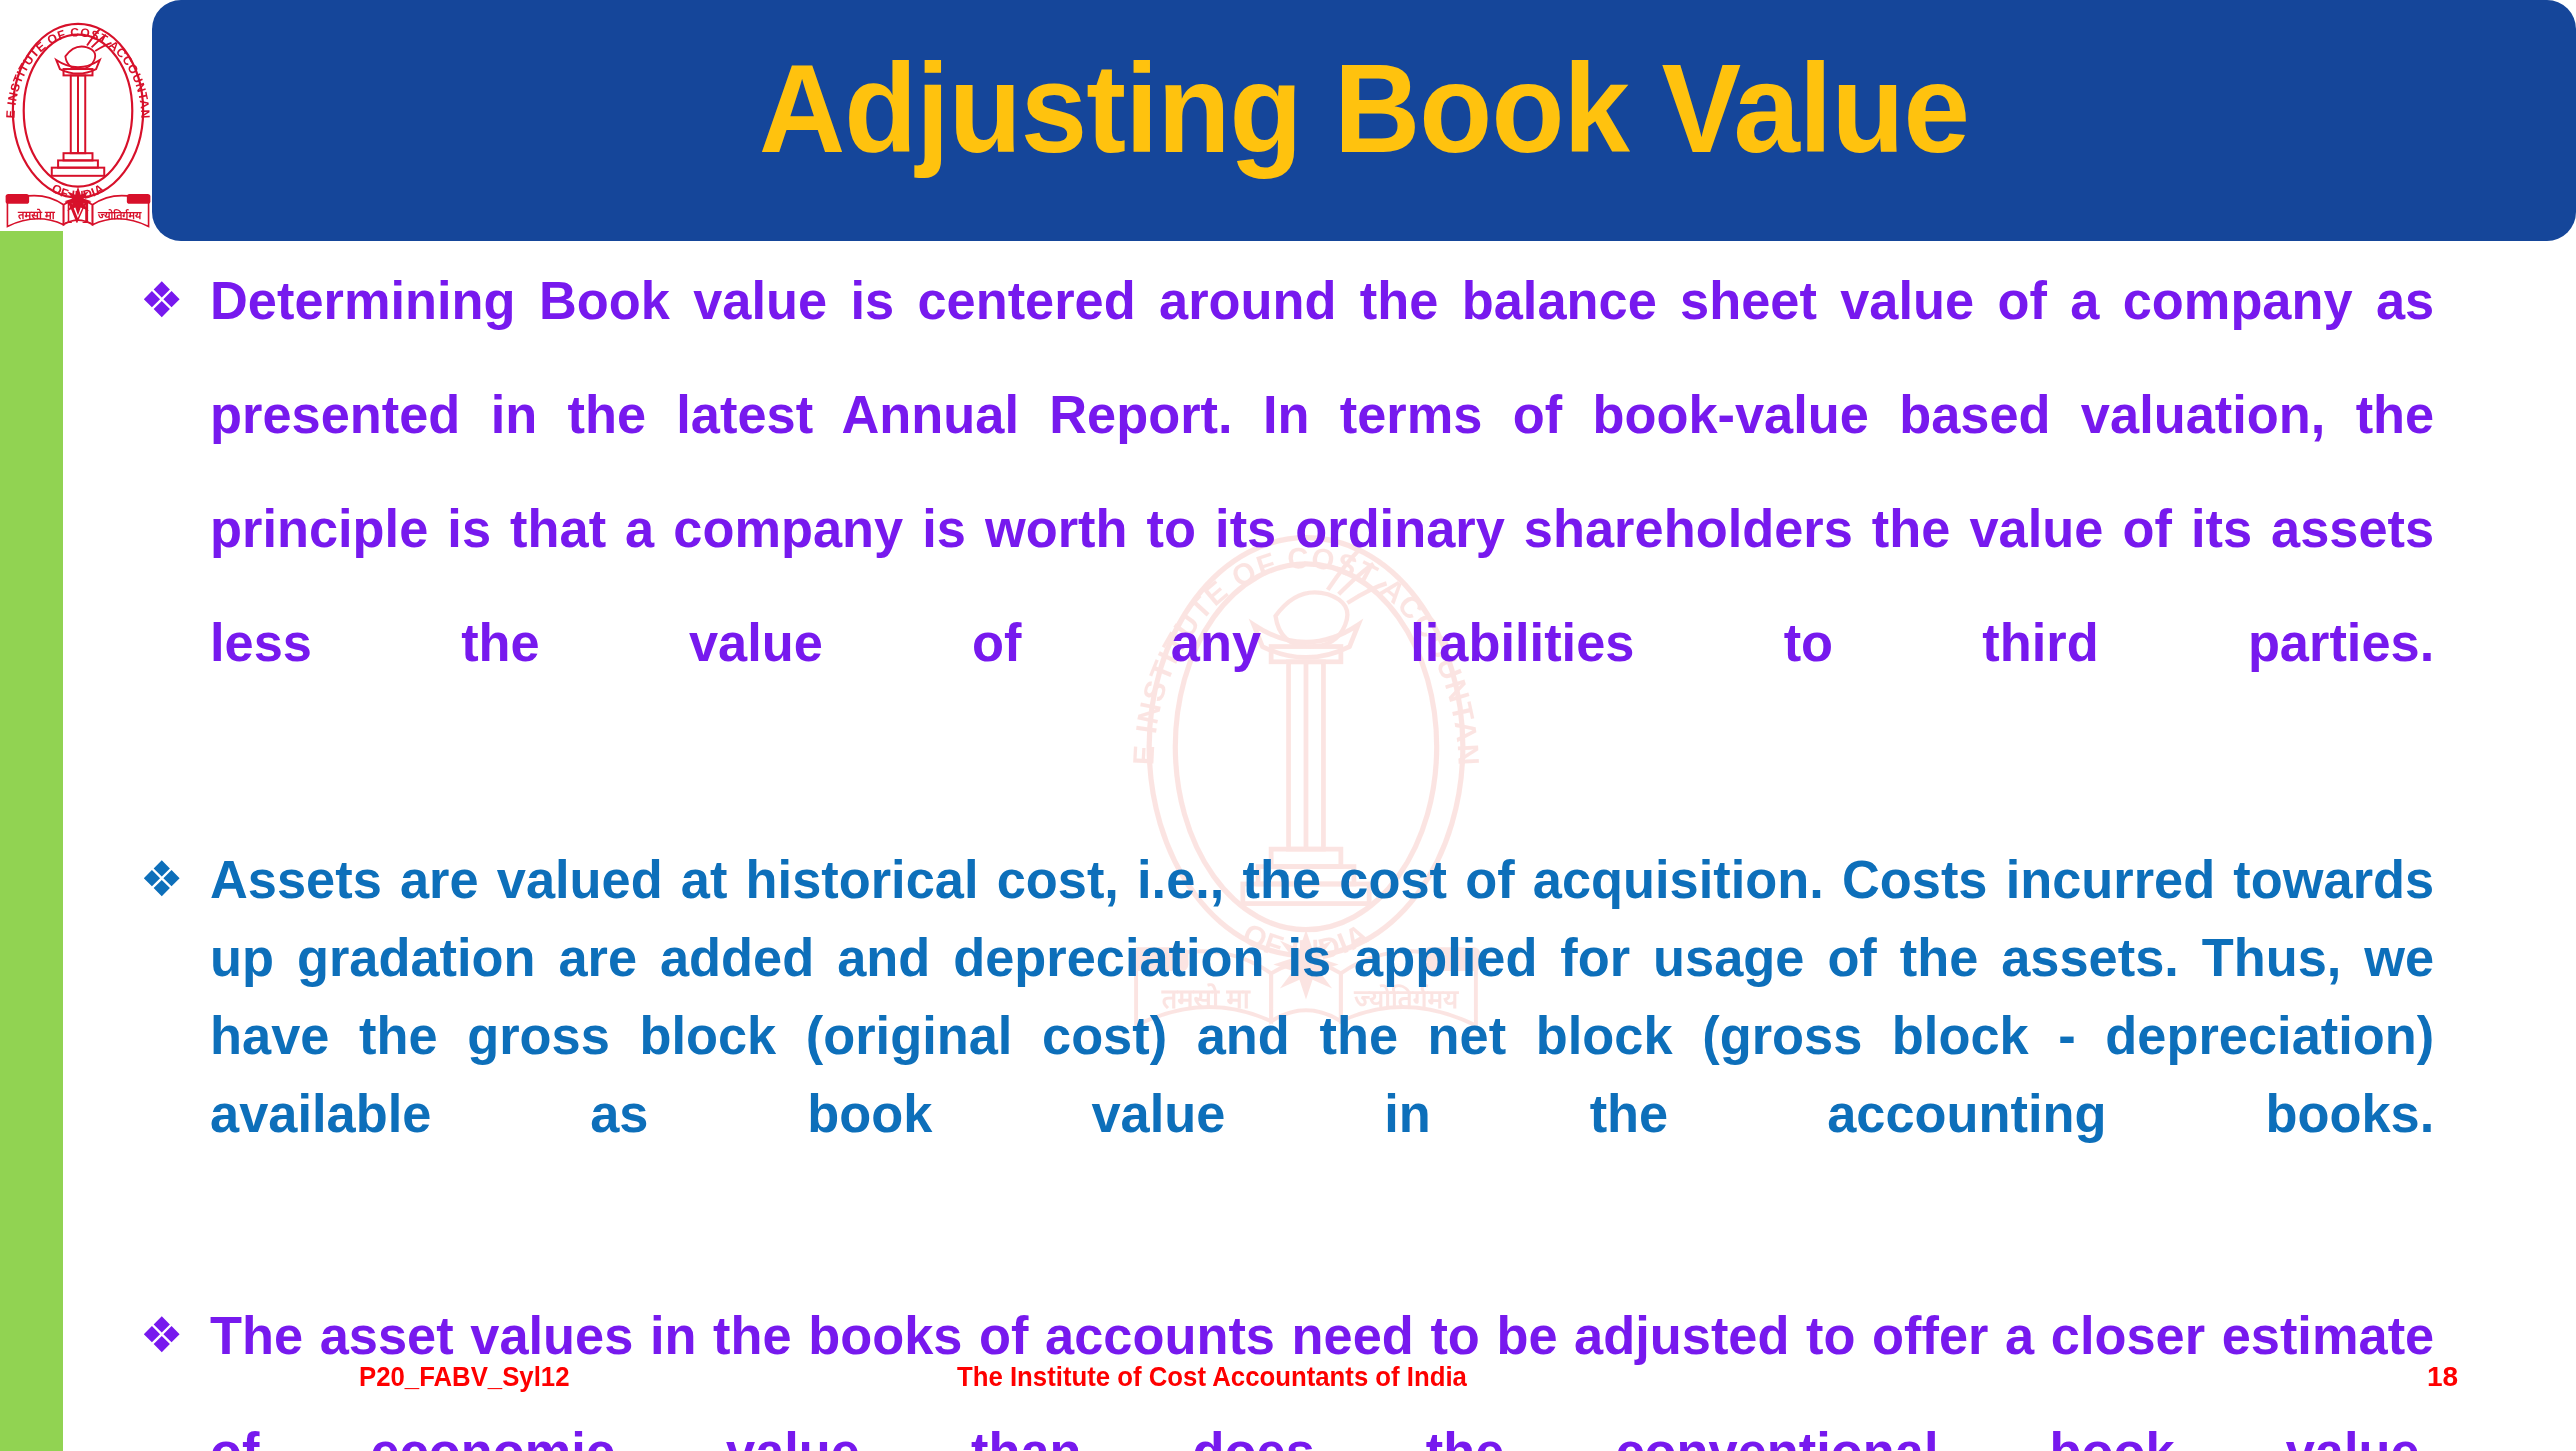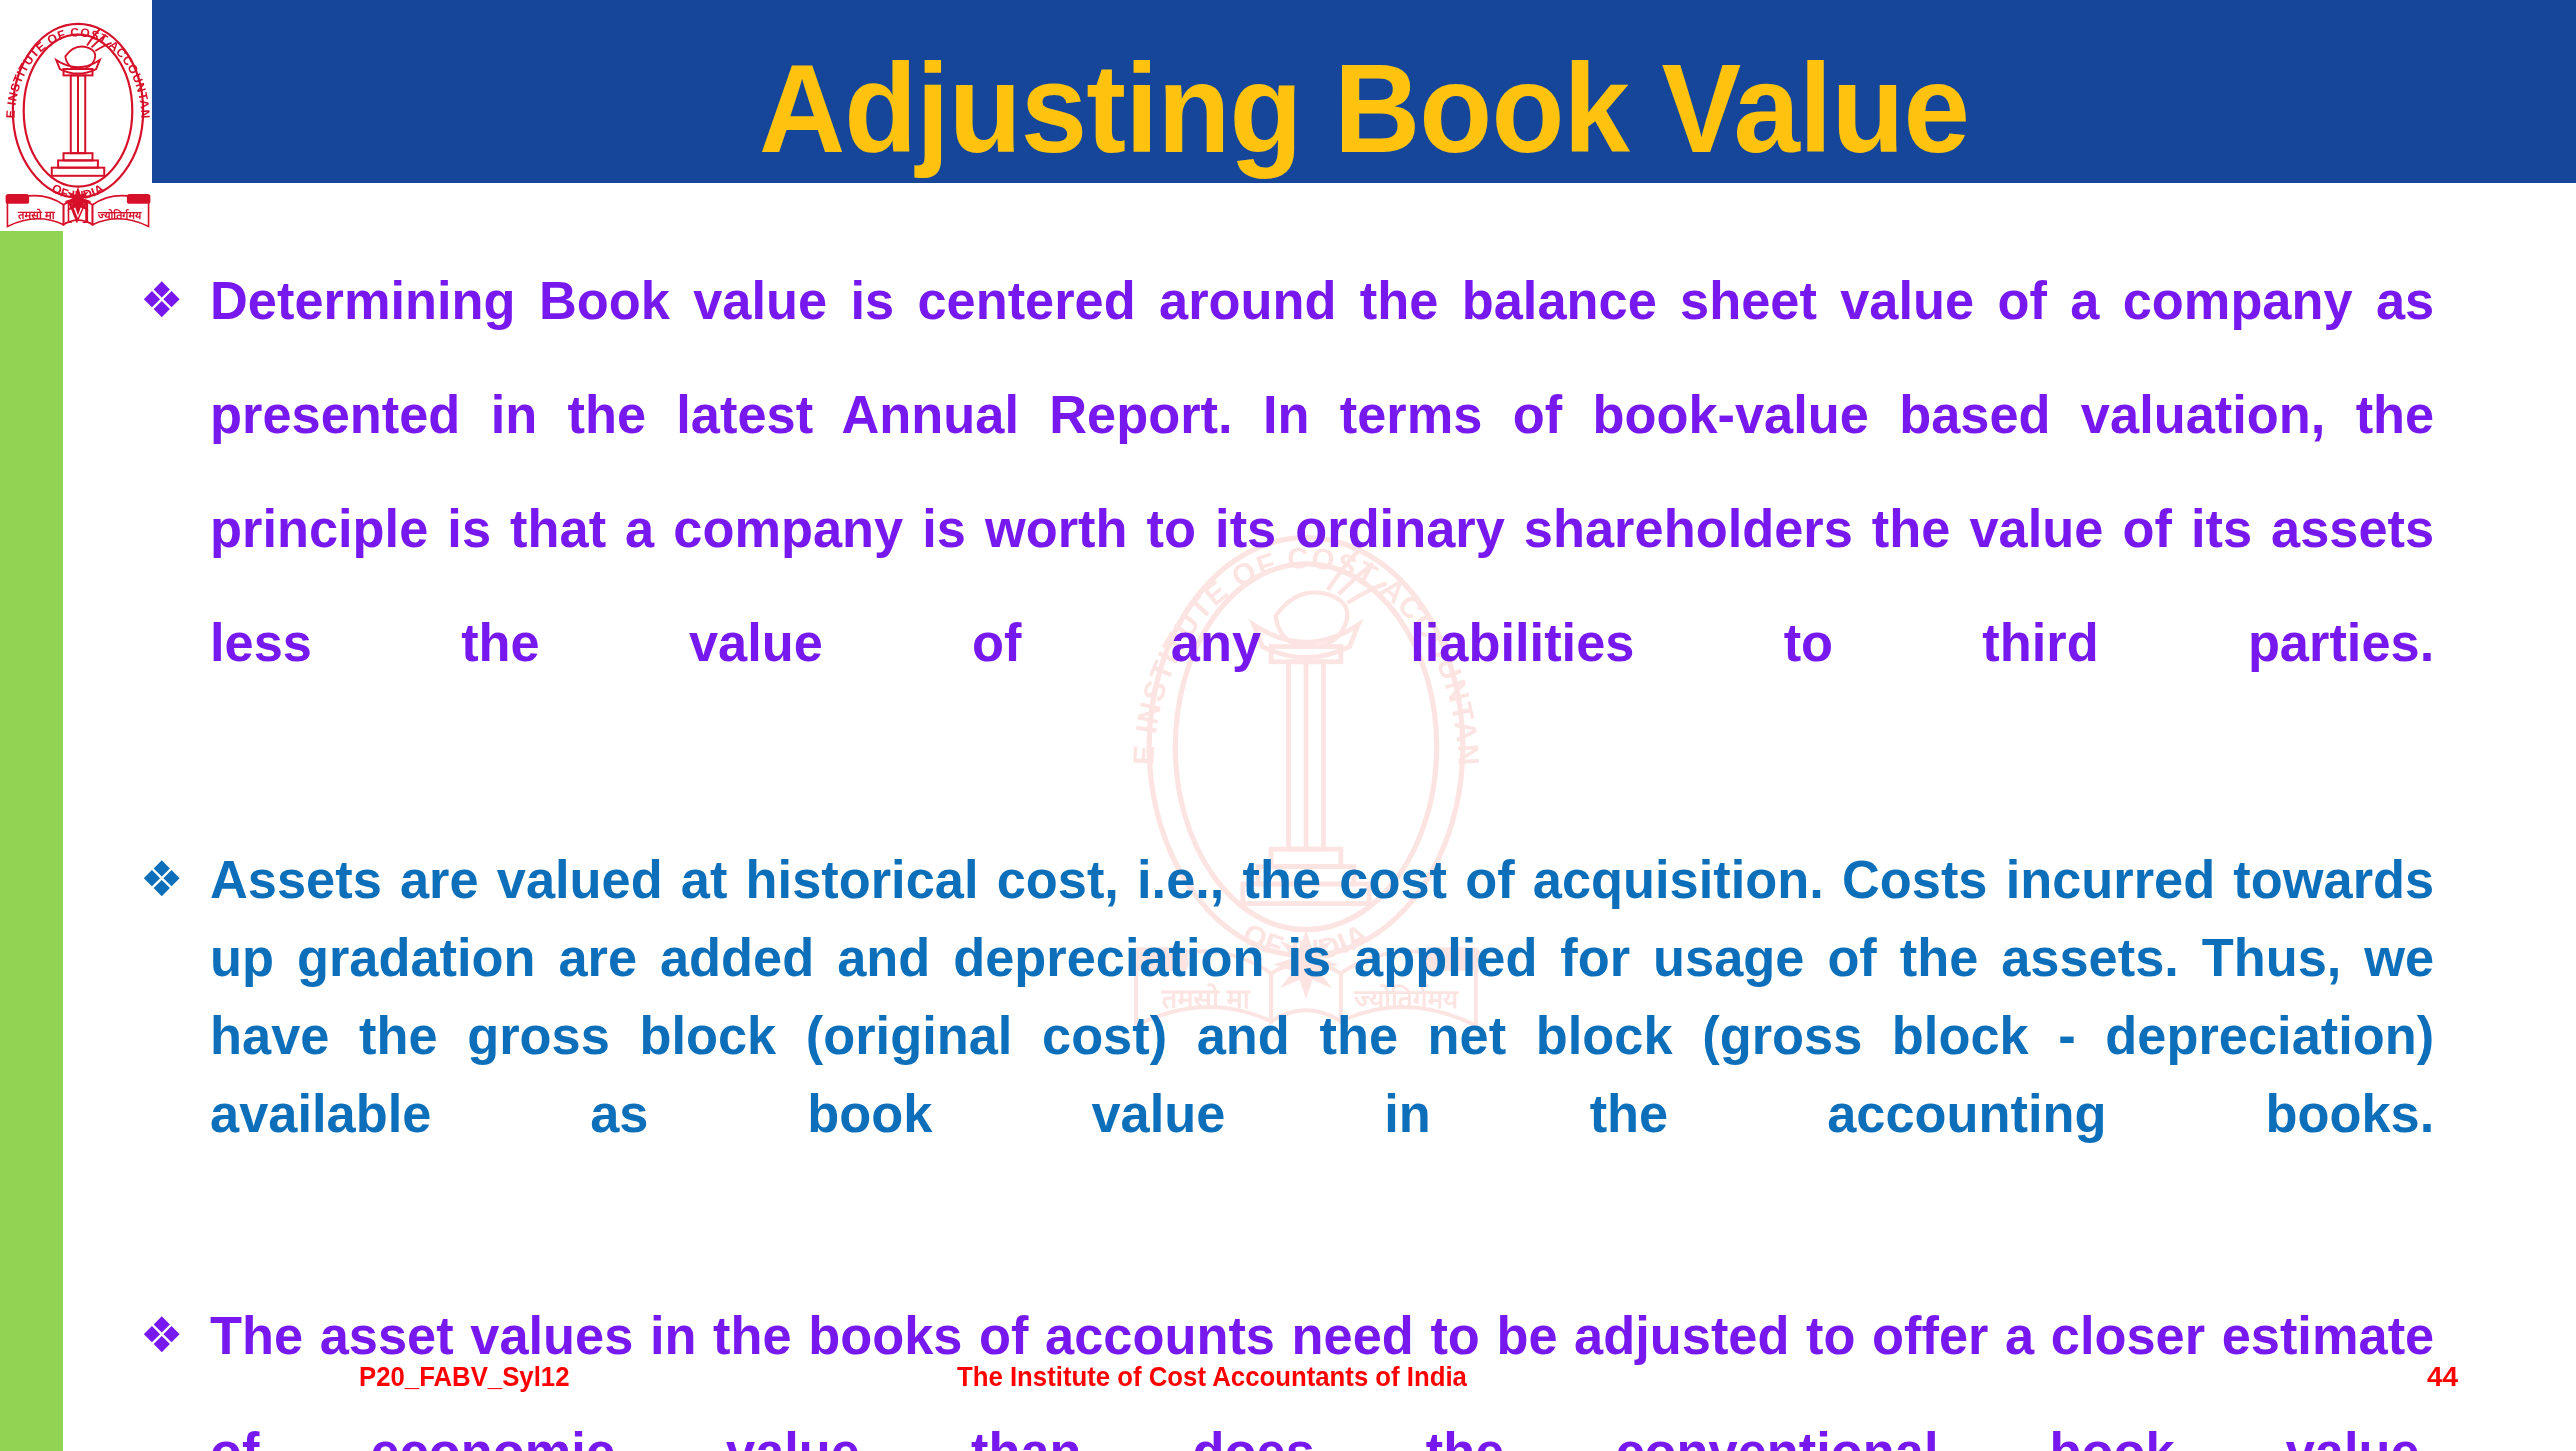--- a/index.html
+++ b/index.html
@@ -22,22 +22,23 @@
   .green-bar{
     position:absolute;
     left:0px;top:231px;
     width:63px;height:1220px;
     background:#91d352;
   }
 
   .title-bar{
     position:absolute;
     left:152px;top:0px;
-    width:2424px;height:183px;
+    width:2424px;height:241px;
     background:#15469a;
+    border-radius:29px;
   }
 
   .title-text{
     position:absolute;
     left:0;right:0;top:40px;
     text-align:center;
     color:#ffc20e;
     font-family:"Liberation Sans", sans-serif;
     font-weight:bold;
     font-size:127px;
@@ -276,17 +277,17 @@
     <div class="bullet-row" id="bullet-3">
       <div class="bullet-glyph">❖</div>
       <div class="bullet-text txt-purple">The asset values in the books of accounts need to be adjusted to offer a closer estimate of economic value than does the conventional book value.</div>
     </div>
 
   </div>
 
   <div class="footer">
     <span id="footer-code">P20_FABV_Syl12</span>
     <span id="footer-institute">The Institute of Cost Accountants of India</span>
-    <span id="footer-page">44</span>
+    <span id="footer-page">18</span>
   </div>
 
 </div>
 
 
 </body></html>

